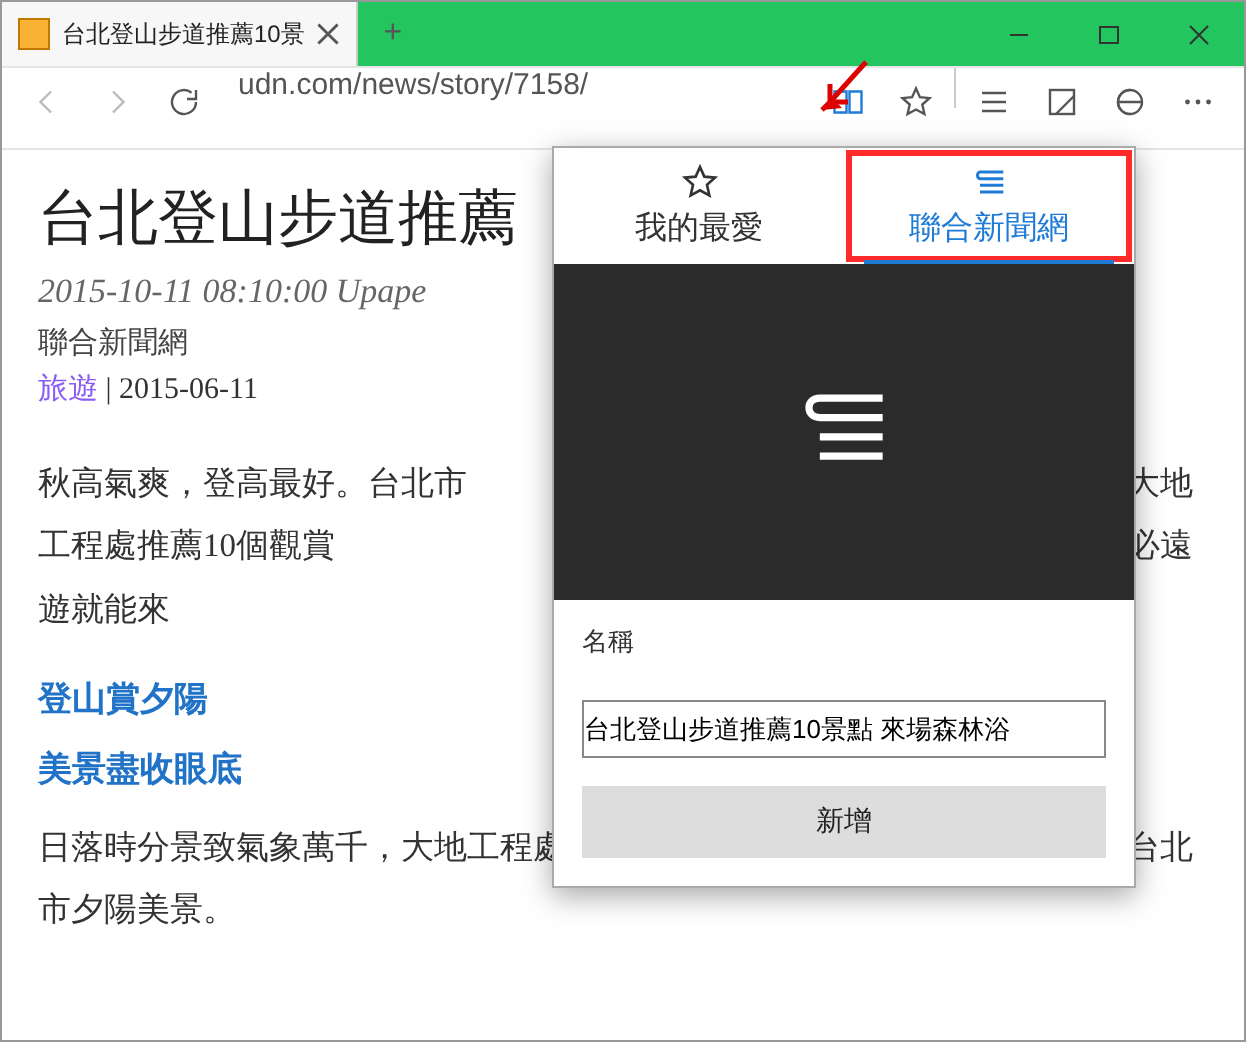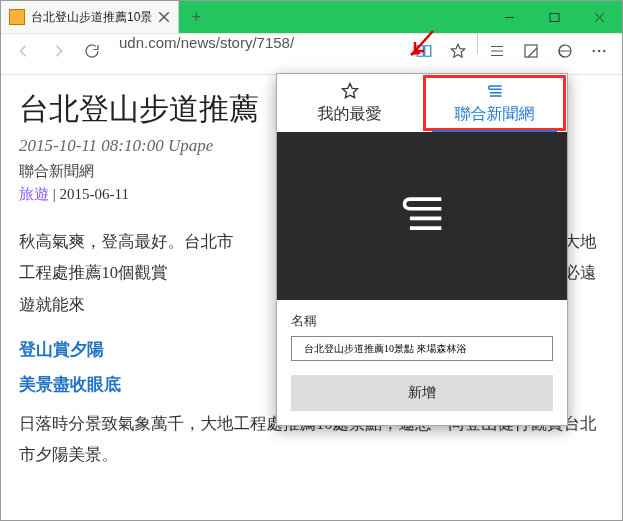--- a/index.html
+++ b/index.html
@@ -35,22 +35,22 @@
   .flyout{position:absolute;top:72px;left:275px;width:290px;background:#fff;box-shadow:0 4px 14px rgba(0,0,0,.35);border:1px solid #aaa}
   .ftabs{display:flex;height:58px}
   .ftab{flex:1;display:flex;flex-direction:column;align-items:center;justify-content:center;gap:3px;font-size:16px;color:#333;position:relative}
   .ftab svg{width:20px;height:20px}
   .ftab.active{color:#1e7bd6}
   .ftab.active::after{content:"";position:absolute;left:10px;right:10px;bottom:0;height:2px;background:#1e7bd6}
   .ftab.highlight{outline:3px solid #ff2a2a;outline-offset:-4px}
   .preview{height:168px;background:#2b2b2b;display:flex;align-items:center;justify-content:center}
   .preview svg{width:58px;height:58px;stroke:#fff}
   .fbody{padding:12px 14px 14px}
-  .flabel{font-size:13px;color:#333;margin-bottom:6px}
-  .finput{width:100%;box-sizing:border-box;border:1px solid #888;padding:6px 12px;font-size:10px;font-family:Liberation Serif, serif}
+  .flabel{font-size:13px;color:#333;margin-bottom:20px}
+  .finput{width:100%;box-sizing:border-box;border:1px solid #888;padding:6px 0;font-size:13px;font-family:Liberation Sans, sans-serif}
   .fbtns{display:flex;gap:8px;margin-top:14px}
   .fbtn{flex:1;background:#ddd;border:none;padding:9px 0;font-size:14px;font-family:Liberation Serif, serif;color:#222}
   
   .arrow{position:absolute;top:28px;left:408px;pointer-events:none}
 </style>
 </head>
 <body>
 
 <div class="titlebar">
   <div class="tab">

